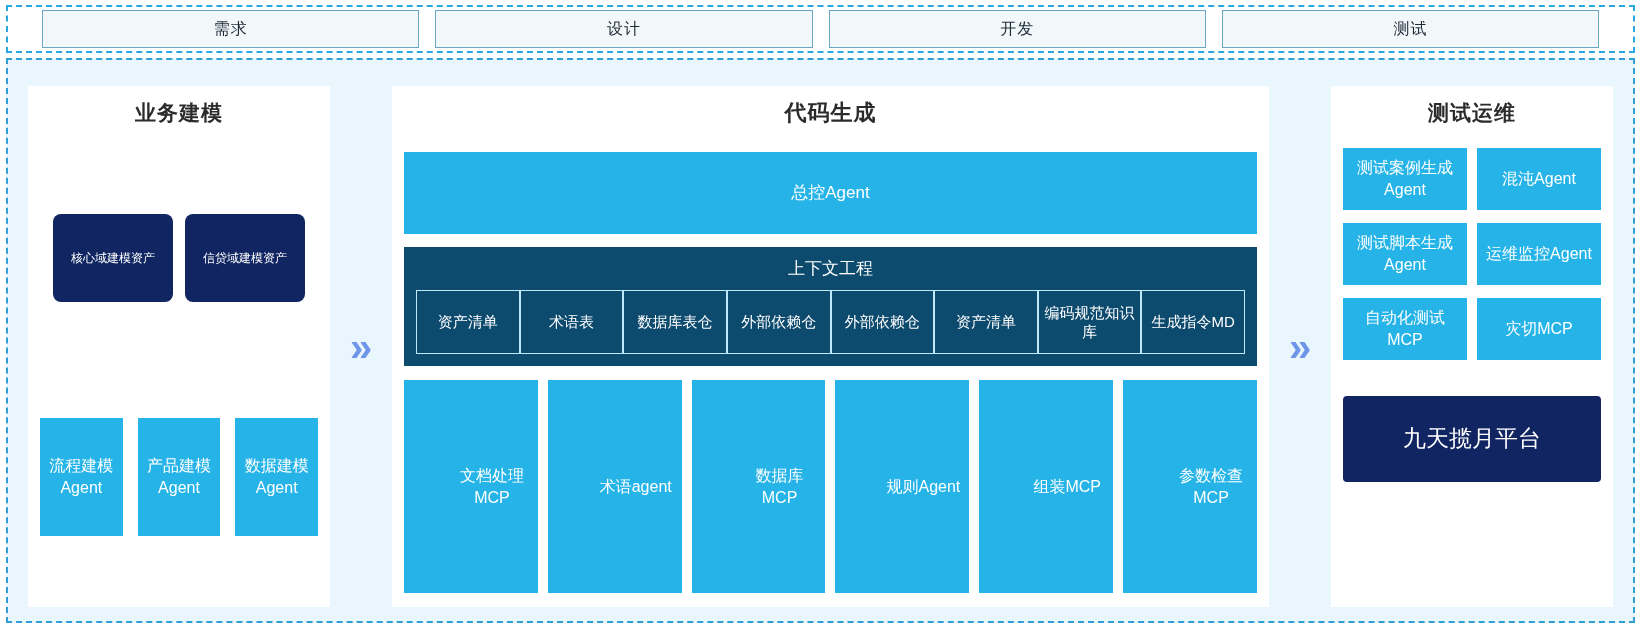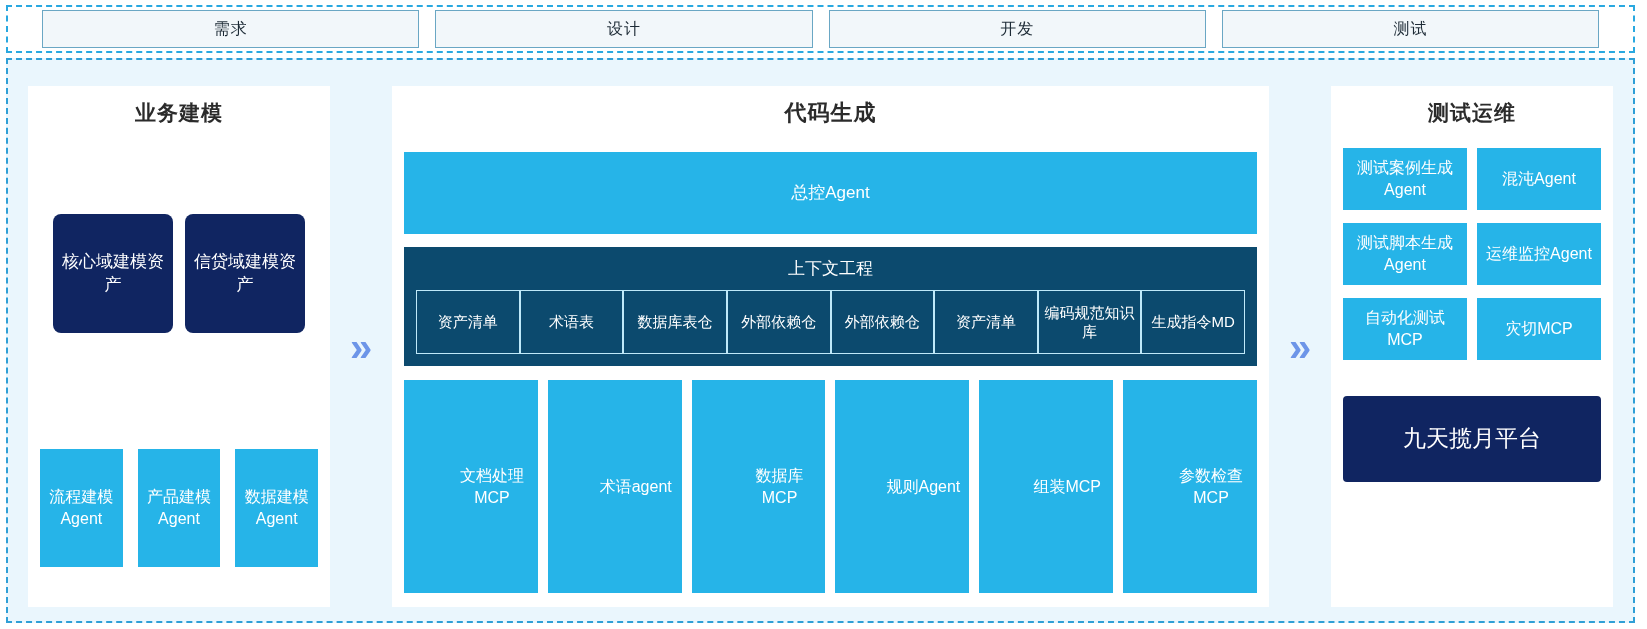--- a/index.html
+++ b/index.html
@@ -124,22 +124,22 @@
 
   
   #business-assets {
     display: flex;
     gap: 12px;
     justify-content: center;
     margin-top: 46px;
   }
   #business-assets .tile-navy {
     width: 120px;
-    height: 119px;
-    font-size: 17px;
+    height: 88px;
+    font-size: 12px;
   }
   #business-agents {
     display: flex;
     gap: 15px;
     justify-content: center;
     margin-top: 76px;
   }
   #business-agents .tile-blue {
     width: 84px;
     height: 118px;

